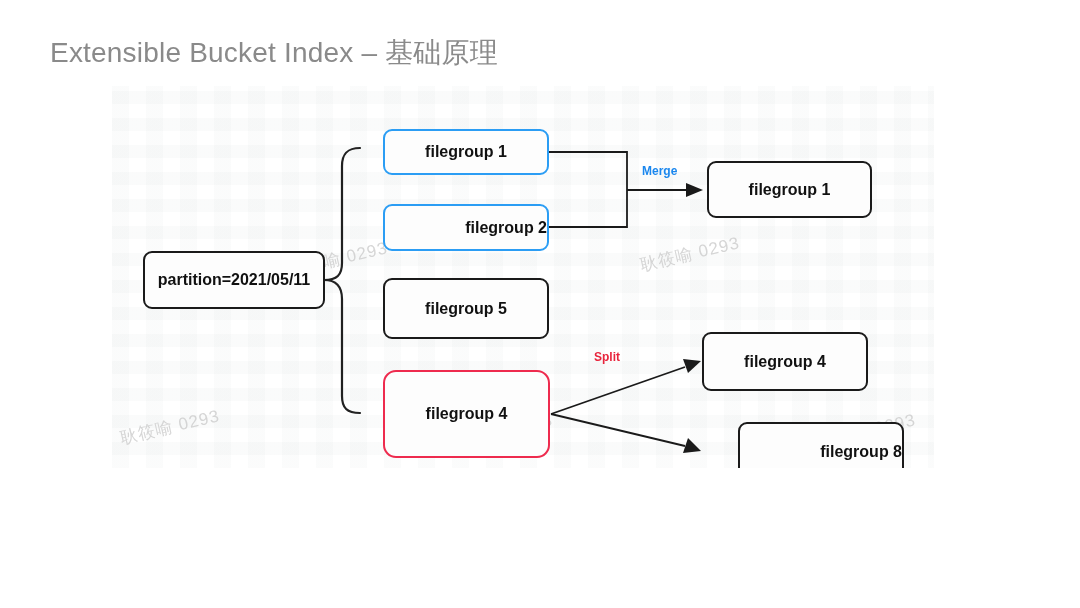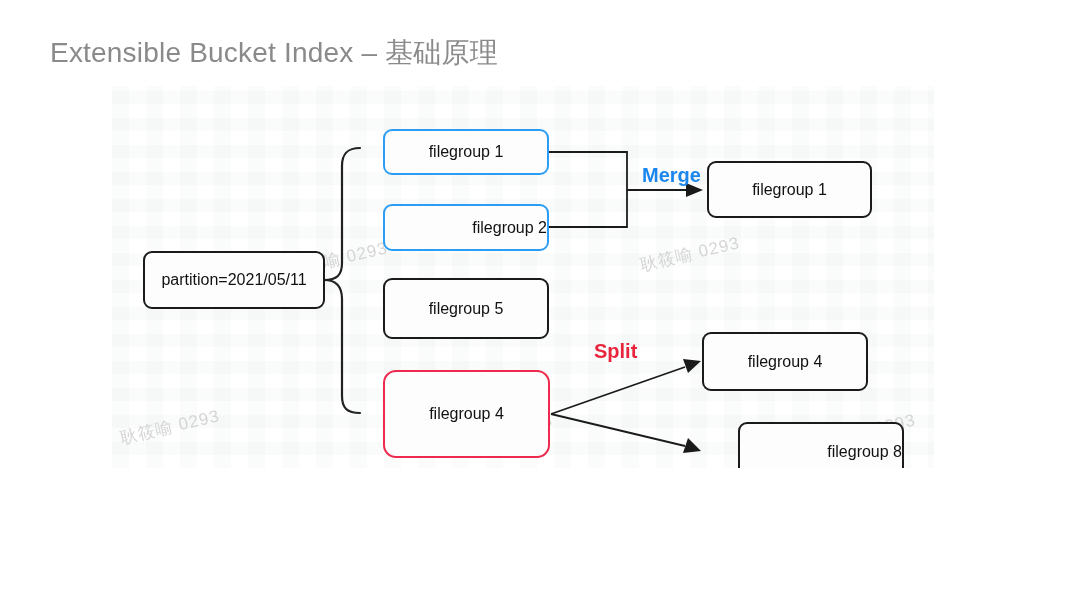--- a/index.html
+++ b/index.html
@@ -16,30 +16,30 @@
       repeating-linear-gradient(90deg, rgba(120,140,140,0.030) 0 17px, transparent 17px 34px);
   }
   .page-title{
     position:absolute;left:50px;top:34px;margin:0;
     font-size:28px;font-weight:400;letter-spacing:.2px;
     color:var(--title_gray,#8a8a8a);white-space:nowrap;
   }
   .node{
     position:absolute;display:flex;align-items:center;justify-content:center;
     background:#fdfdfd;border:2px solid var(--box_border,#1a1a1a);
-    border-radius:9px;font-size:16px;color:#111;box-sizing:border-box;
+    border-radius:9px;font-size:16px;color:#111;box-sizing:border-box;font-weight:bold;
   }
   .node span{white-space:nowrap;}
   .node.blue{border-color:var(--accent_blue,#2b9df4);}
   .node.red{border-color:var(--accent_red,#ee2b4e);border-radius:13px;}
   .op-label{
-    position:absolute;font-size:20px;font-weight:bold;white-space:nowrap;
+    position:absolute;font-size:12px;font-weight:bold;white-space:nowrap;
   }
   .op-label.merge{left:642px;top:164px;color:var(--merge_label,#1b87ee);}
-  .op-label.split{left:594px;top:340px;color:var(--split_label,#e8253d);}
+  .op-label.split{left:594px;top:350px;color:var(--split_label,#e8253d);}
   svg.overlay{position:absolute;left:0;top:0;}
   svg.overlay line, svg.overlay path{stroke:var(--box_border,#1a1a1a);}
   svg.overlay .arrowhead{fill:var(--box_border,#1a1a1a);stroke:none;}
   svg.brace path{stroke:#222;fill:none;stroke-width:2.2;stroke-linecap:round;}
   .wm{
     position:absolute;font-size:17px;letter-spacing:1px;white-space:nowrap;
     color:var(--watermark_gray,#cfcfcf);opacity:.85;
     transform:translate(-50%,-50%) rotate(-13deg);
   }
   .logo{

